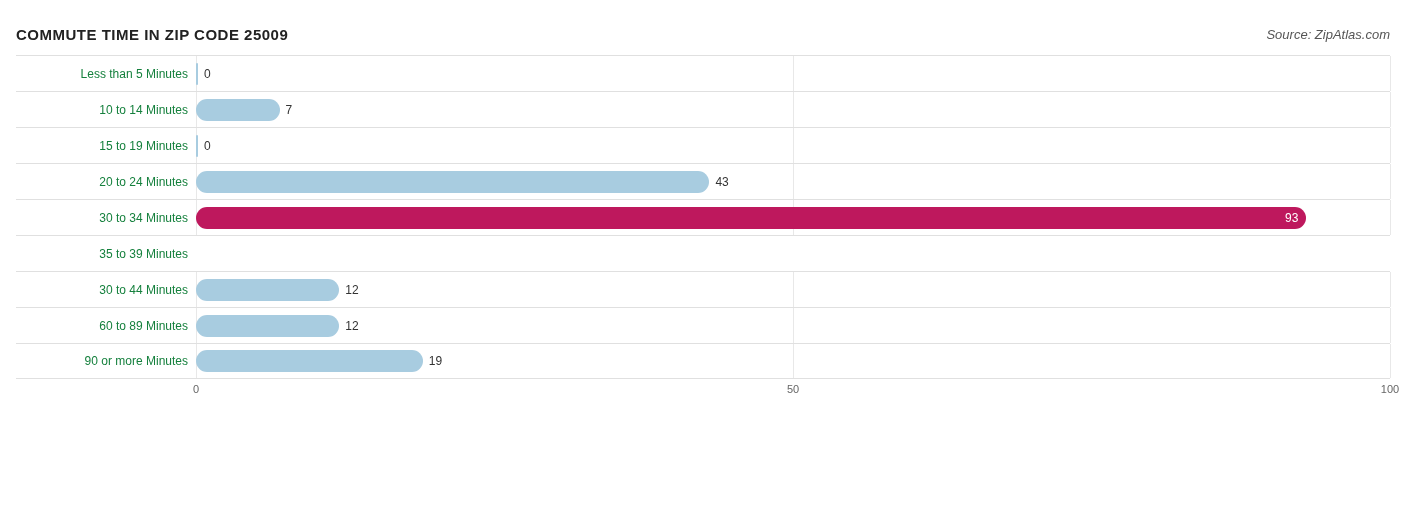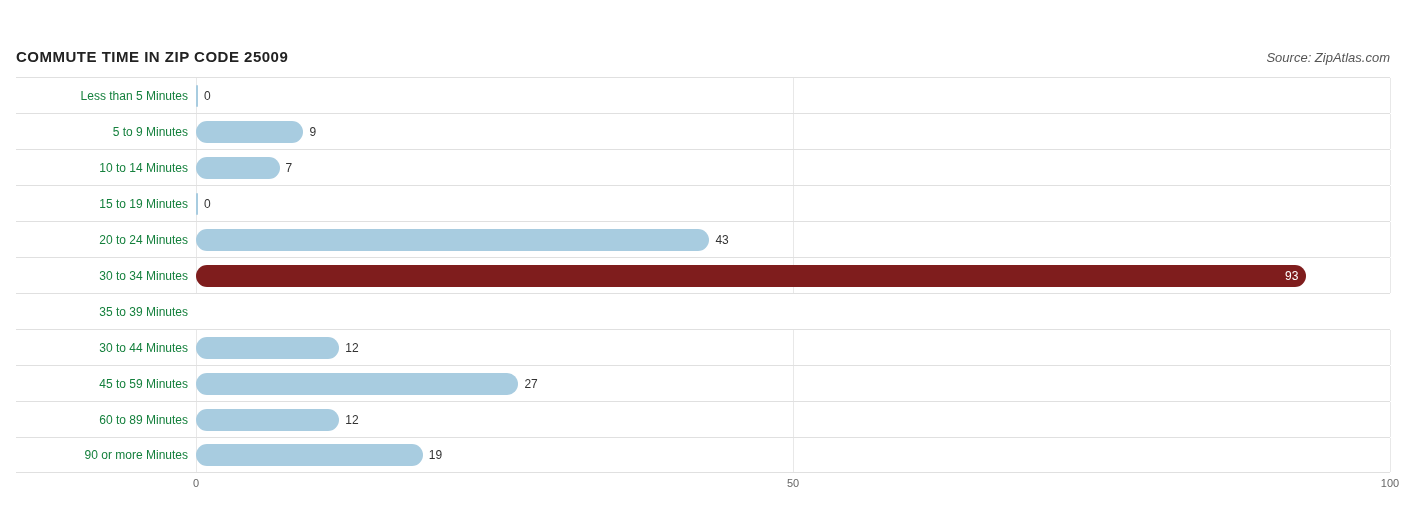--- a/index.html
+++ b/index.html
@@ -10,23 +10,22 @@
       width: 1406px;
       min-height: 524px;
     }
     .chart-container {
       width: 100%;
       padding: 10px 0;
     }
     .chart-header {
       display: flex;
       justify-content: space-between;
-      align-items: flex-end;
+      align-items: center;
       margin-bottom: 12px;
-      margin-top: 22px;
     }
     .chart-title {
       font-size: 15px;
       font-weight: bold;
       letter-spacing: 0.5px;
       color: #222;
       text-transform: uppercase;
     }
     .chart-source {
       font-size: 13px;
@@ -65,21 +64,21 @@
     .bar {
       height: 22px;
       border-radius: 11px;
       background: #a8cce0;
       display: flex;
       align-items: center;
       position: relative;
       min-width: 2px;
     }
     .bar.highlight {
-      background: #7f1d1d;
+      background: #be185d;
     }
     .bar-value {
       font-size: 12px;
       color: #333;
       margin-left: 6px;
       white-space: nowrap;
     }
     .bar-value.inside {
       color: #fff;
       margin-left: 0;
@@ -132,30 +131,20 @@
         <div class="bar-label">Less than 5 Minutes</div>
         <div class="bar-area" style="position: relative;">
           <div class="grid-line" style="left: 0%;"></div>
           <div class="grid-line" style="left: 50%;"></div>
           <div class="grid-line" style="left: 100%;"></div>
           <div class="bar" style="width: 2px;"></div>
           <span class="bar-value">0</span>
         </div>
       </div>
       <div class="bar-row">
-        <div class="bar-label">5 to 9 Minutes</div>
-        <div class="bar-area" style="position: relative;">
-          <div class="grid-line" style="left: 0%;"></div>
-          <div class="grid-line" style="left: 50%;"></div>
-          <div class="grid-line" style="left: 100%;"></div>
-          <div class="bar" style="width: 9%;"></div>
-          <span class="bar-value">9</span>
-        </div>
-      </div>
-      <div class="bar-row">
         <div class="bar-label">10 to 14 Minutes</div>
         <div class="bar-area" style="position: relative;">
           <div class="grid-line" style="left: 0%;"></div>
           <div class="grid-line" style="left: 50%;"></div>
           <div class="grid-line" style="left: 100%;"></div>
           <div class="bar" style="width: 7%;"></div>
           <span class="bar-value">7</span>
         </div>
       </div>
       <div class="bar-row">
@@ -193,30 +182,20 @@
         <div class="bar-label">35 to 39 Minutes</div>
       </div>
       <div class="bar-row">
         <div class="bar-label">30 to 44 Minutes</div>
         <div class="bar-area" style="position: relative;">
           <div class="grid-line" style="left: 0%;"></div>
           <div class="grid-line" style="left: 50%;"></div>
           <div class="grid-line" style="left: 100%;"></div>
           <div class="bar" style="width: 12%;"></div>
           <span class="bar-value">12</span>
-        </div>
-      </div>
-      <div class="bar-row">
-        <div class="bar-label">45 to 59 Minutes</div>
-        <div class="bar-area" style="position: relative;">
-          <div class="grid-line" style="left: 0%;"></div>
-          <div class="grid-line" style="left: 50%;"></div>
-          <div class="grid-line" style="left: 100%;"></div>
-          <div class="bar" style="width: 27%;"></div>
-          <span class="bar-value">27</span>
         </div>
       </div>
       <div class="bar-row">
         <div class="bar-label">60 to 89 Minutes</div>
         <div class="bar-area" style="position: relative;">
           <div class="grid-line" style="left: 0%;"></div>
           <div class="grid-line" style="left: 50%;"></div>
           <div class="grid-line" style="left: 100%;"></div>
           <div class="bar" style="width: 12%;"></div>
           <span class="bar-value">12</span>

